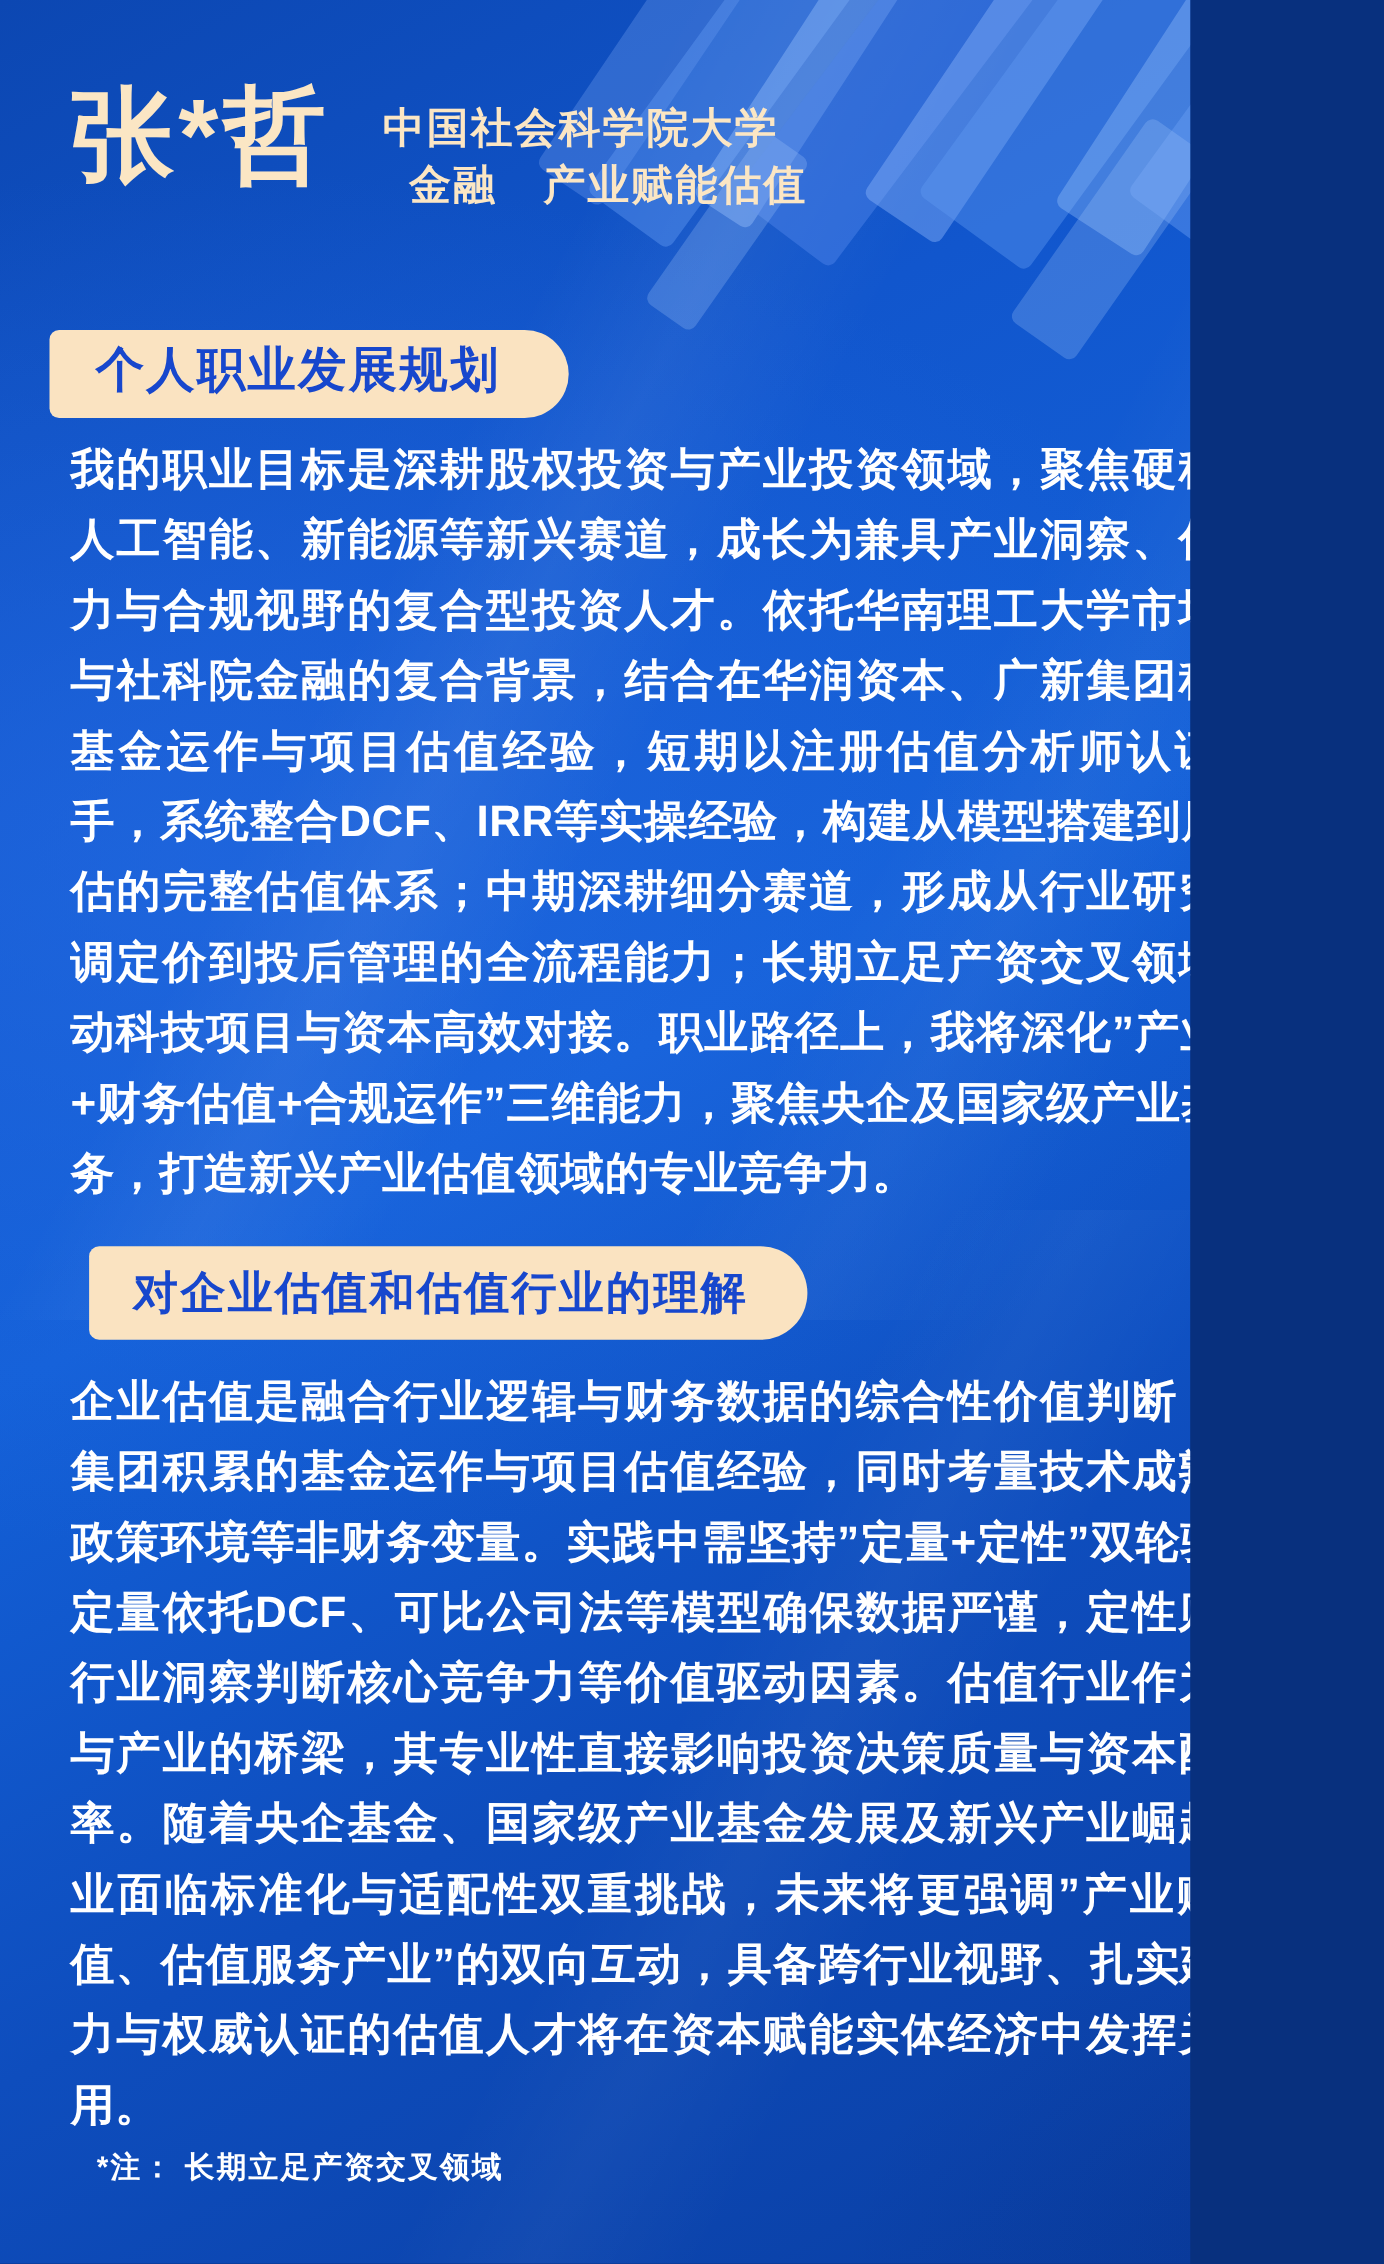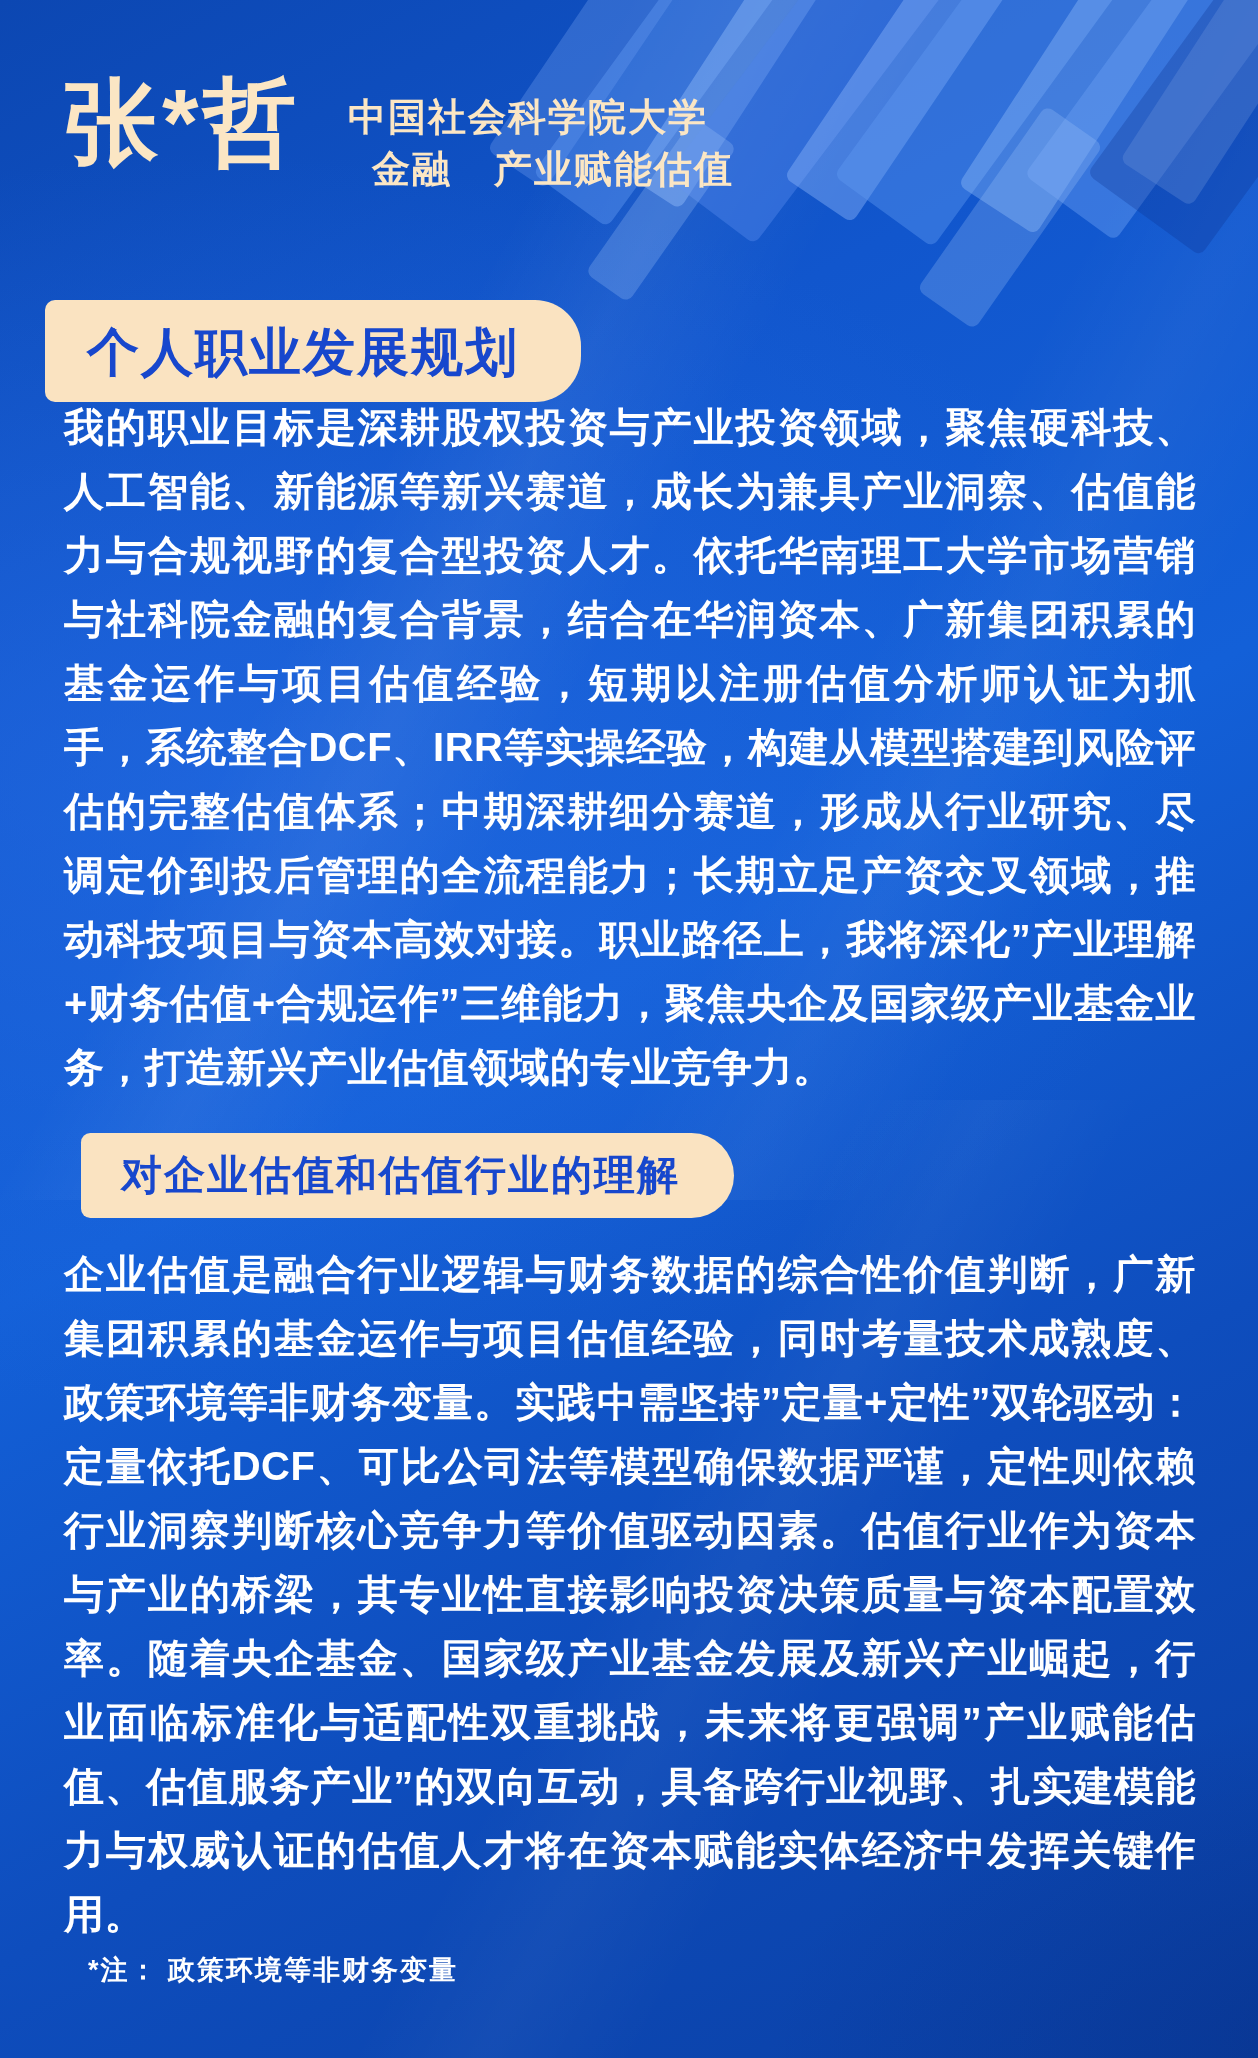--- a/index.html
+++ b/index.html
@@ -1,18 +1,18 @@
 <!DOCTYPE html>
 <html><head>
 <meta charset="utf-8">
 <style>
   html,body { margin:0; padding:0; background:#08307e; }
   .poster {
     position:relative;
-    width:1258px; height:2058px;
+    width:1082px; height:2058px;
     overflow:hidden;
     font-family:"Liberation Sans", sans-serif;
     background:
       radial-gradient(1400px 900px at 18% 38%, rgba(40,110,230,0.55), rgba(40,110,230,0) 70%),
       linear-gradient(152deg, #0c47b2 0%, #1156cd 26%, #1360d8 48%, #0e4dbd 72%, #0a3fa4 100%);
   }
   
   .streak {
     position:absolute; pointer-events:none;
   }
@@ -57,21 +57,21 @@
   .school .row2 { display:flex; gap:42px; margin-top:4px;margin-left:24px; }
 
   .badge {
     position:absolute; left:45px;
     background:#fae3c1; color:#1747cd;
     font-weight:bold;
     border-radius:10px 46px 46px 10px;
     letter-spacing:2px;
     display:inline-block;
   }
-  .badge-1 { top:300px; font-size:52px; padding:18px 62px 14px 42px; }
+  .badge-1 { top:300px; font-size:44px; padding:7px 62px 14px 42px; }
   .badge-2 { top:1133px; font-size:41px; padding:15px 54px 15px 40px;margin-left:36px; }
 
   .body-text {
     position:absolute; left:64px; width:1132px;
     color:#ffffff;
     font-size:40px; line-height:64px; font-weight:700;
     text-align:justify;
     letter-spacing:0.5px;
   }
   .body-1 { top:395px; }
@@ -117,15 +117,15 @@
   </div>
 
   <div class="badge badge-1">个人职业发展规划</div>
 
   <div class="body-text body-1">我的职业目标是深耕股权投资与产业投资领域，聚焦硬科技、人工智能、新能源等新兴赛道，成长为兼具产业洞察、估值能力与合规视野的复合型投资人才。依托华南理工大学市场营销与社科院金融的复合背景，结合在华润资本、广新集团积累的基金运作与项目估值经验，短期以注册估值分析师认证为抓手，系统整合DCF、IRR等实操经验，构建从模型搭建到风险评估的完整估值体系；中期深耕细分赛道，形成从行业研究、尽调定价到投后管理的全流程能力；长期立足产资交叉领域，推动科技项目与资本高效对接。职业路径上，我将深化”产业理解+财务估值+合规运作”三维能力，聚焦央企及国家级产业基金业务，打造新兴产业估值领域的专业竞争力。</div>
 
   <div class="badge badge-2">对企业估值和估值行业的理解</div>
 
   <div class="body-text body-2">企业估值是融合行业逻辑与财务数据的综合性价值判断，广新集团积累的基金运作与项目估值经验，同时考量技术成熟度、政策环境等非财务变量。实践中需坚持”定量+定性”双轮驱动：定量依托DCF、可比公司法等模型确保数据严谨，定性则依赖行业洞察判断核心竞争力等价值驱动因素。估值行业作为资本与产业的桥梁，其专业性直接影响投资决策质量与资本配置效率。随着央企基金、国家级产业基金发展及新兴产业崛起，行业面临标准化与适配性双重挑战，未来将更强调”产业赋能估值、估值服务产业”的双向互动，具备跨行业视野、扎实建模能力与权威认证的估值人才将在资本赋能实体经济中发挥关键作用。</div>
 
-  <div class="footnote">*注： 政策环境等非财务变量</div>
+  <div class="footnote">*注： 长期立足产资交叉领域</div>
 
 </div>
 
 </body></html>

